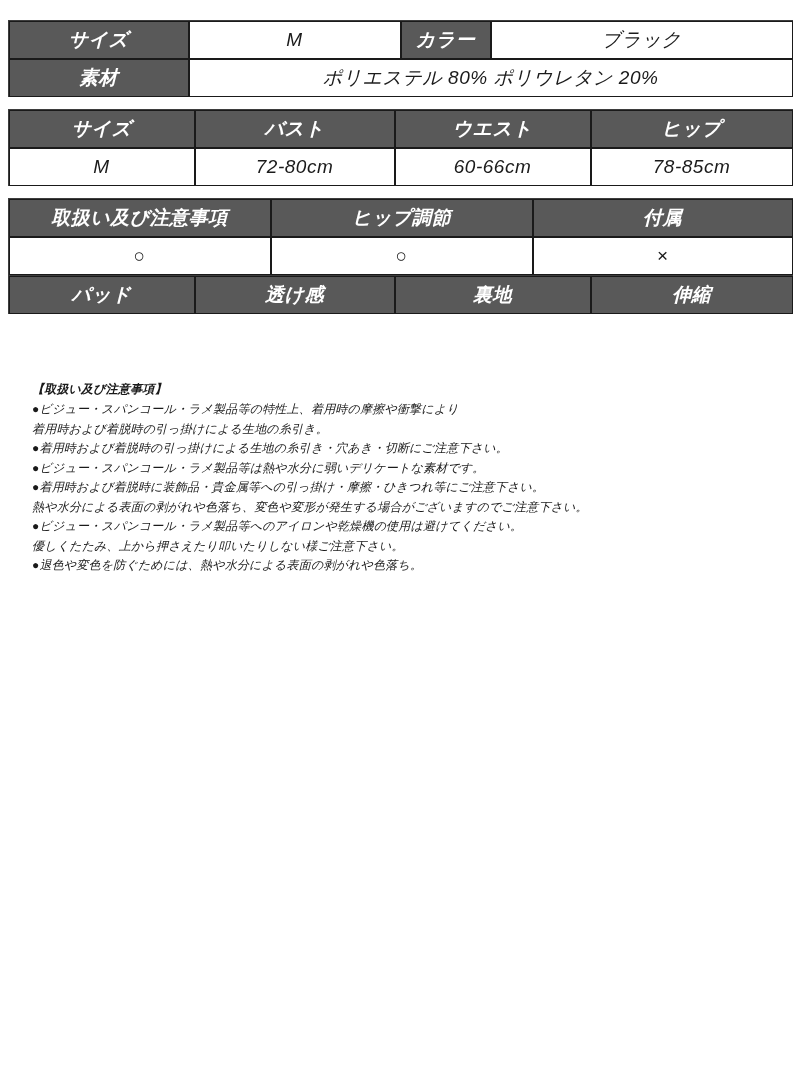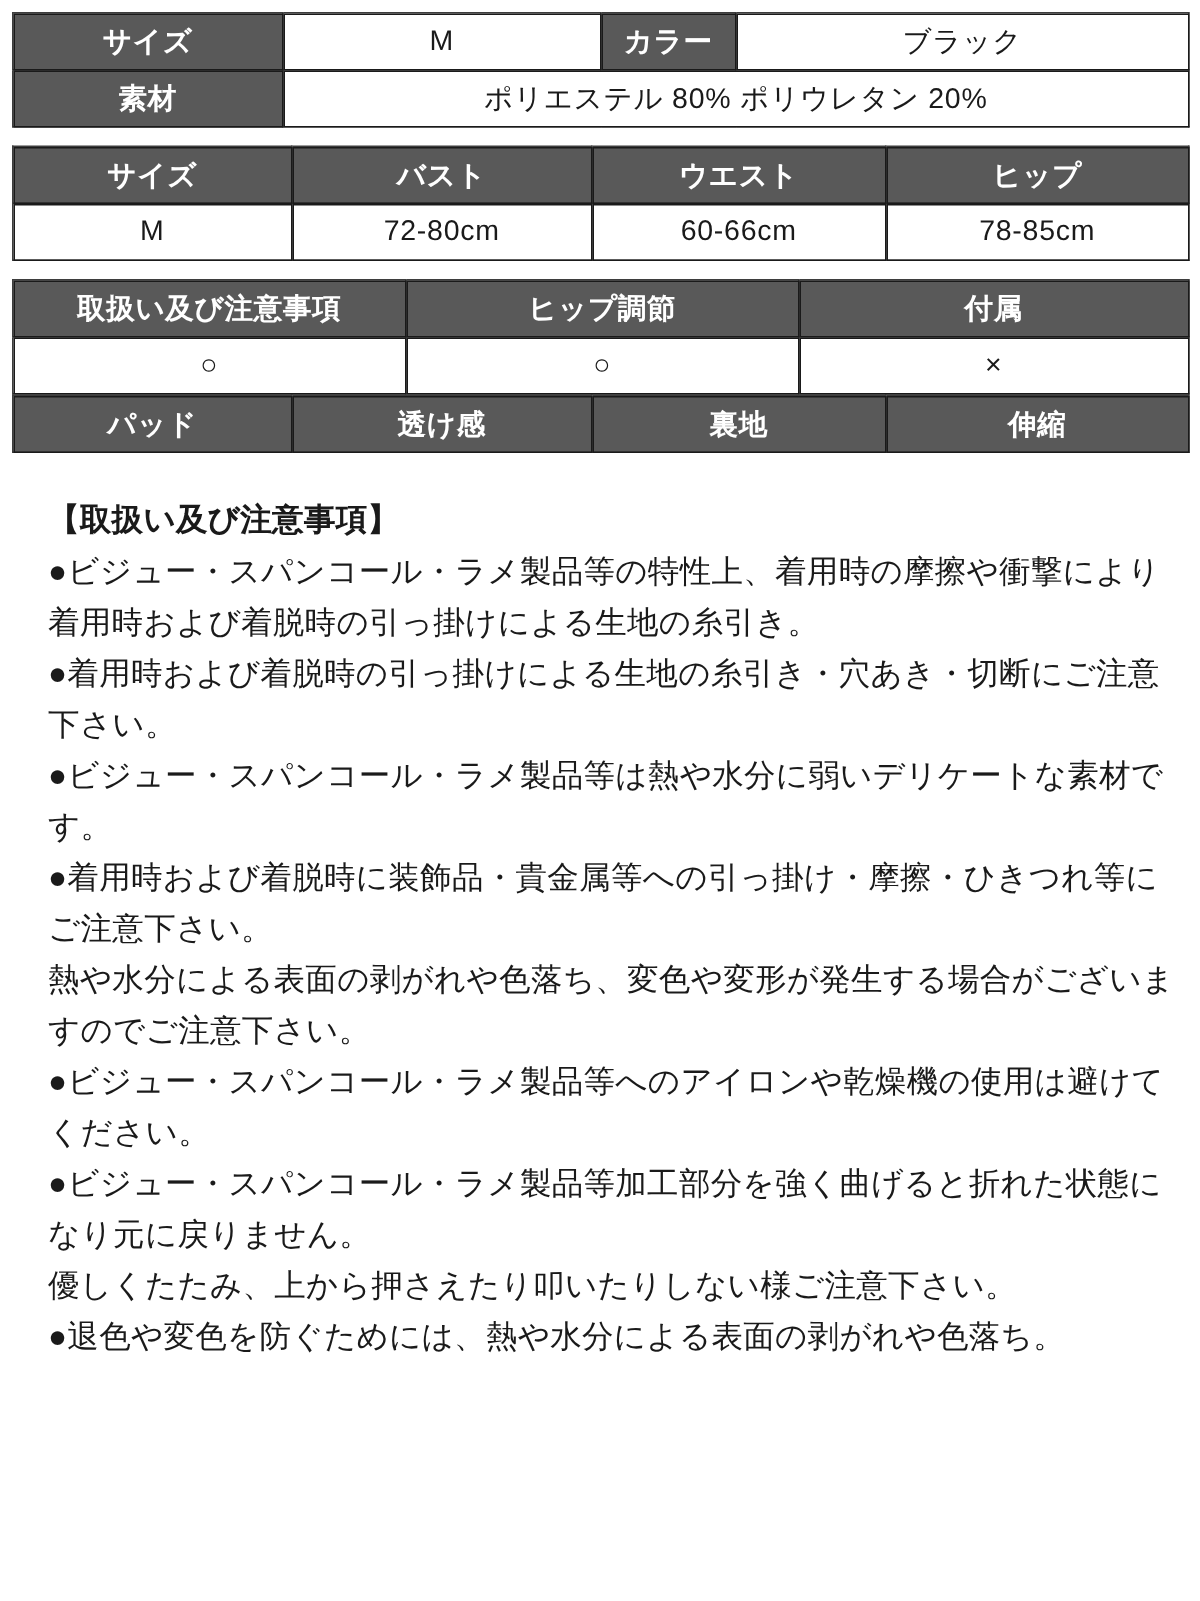--- a/index.html
+++ b/index.html
@@ -12,21 +12,22 @@
     background: #ffffff;
     font-family: "Liberation Sans", "DejaVu Sans", sans-serif;
     color: #1a1a1a;
     -webkit-font-smoothing: antialiased;
   }
   .page {
     position: relative;
     width: 800px;
     height: 1067px;
     box-sizing: border-box;
-    padding: 8px 8px 0 8px;
+    padding: 20px 8px 0 8px;
+    font-style: italic;
   }
   table {
     border-collapse: collapse;
     table-layout: fixed;
     width: 784px;
   }
   table td {
     border: 1px solid #ffffff;
     outline: 1px solid #1a1a1a;
     outline-offset: -1px;
@@ -47,23 +48,23 @@
     background: #595959;
     color: #ffffff;
     font-weight: bold;
   }
   td.val {
     background: #ffffff;
     color: #1a1a1a;
   }
   .gap-md { height: 12px; }
   .notes {
-    margin-top: 28px;
+    margin-top: 66px;
     padding-left: 24px;
-    font-size: 21px;
+    font-size: 12px;
     line-height: 1.62;
     color: #1a1a1a;
     letter-spacing: 0.2px;
   }
   .notes .title {
     font-weight: bold;
     margin-bottom: 1px;
   }
   .notes p {
     margin: 0;
@@ -162,18 +163,17 @@
 
   <div class="notes">
     <p class="title">【取扱い及び注意事項】</p>
     <p>●ビジュー・スパンコール・ラメ製品等の特性上、着用時の摩擦や衝撃により</p>
     <p>着用時および着脱時の引っ掛けによる生地の糸引き。</p>
     <p>●着用時および着脱時の引っ掛けによる生地の糸引き・穴あき・切断にご注意下さい。</p>
     <p>●ビジュー・スパンコール・ラメ製品等は熱や水分に弱いデリケートな素材です。</p>
     <p>●着用時および着脱時に装飾品・貴金属等への引っ掛け・摩擦・ひきつれ等にご注意下さい。</p>
     <p>熱や水分による表面の剥がれや色落ち、変色や変形が発生する場合がございますのでご注意下さい。</p>
     <p>●ビジュー・スパンコール・ラメ製品等へのアイロンや乾燥機の使用は避けてください。</p>
-    <p>●ビジュー・スパンコール・ラメ製品等加工部分を強く曲げると折れた状態になり元に戻りません。</p>
     <p>優しくたたみ、上から押さえたり叩いたりしない様ご注意下さい。</p>
     <p>●退色や変色を防ぐためには、熱や水分による表面の剥がれや色落ち。</p>
   </div>
 
 </div>
 
 </body></html>

